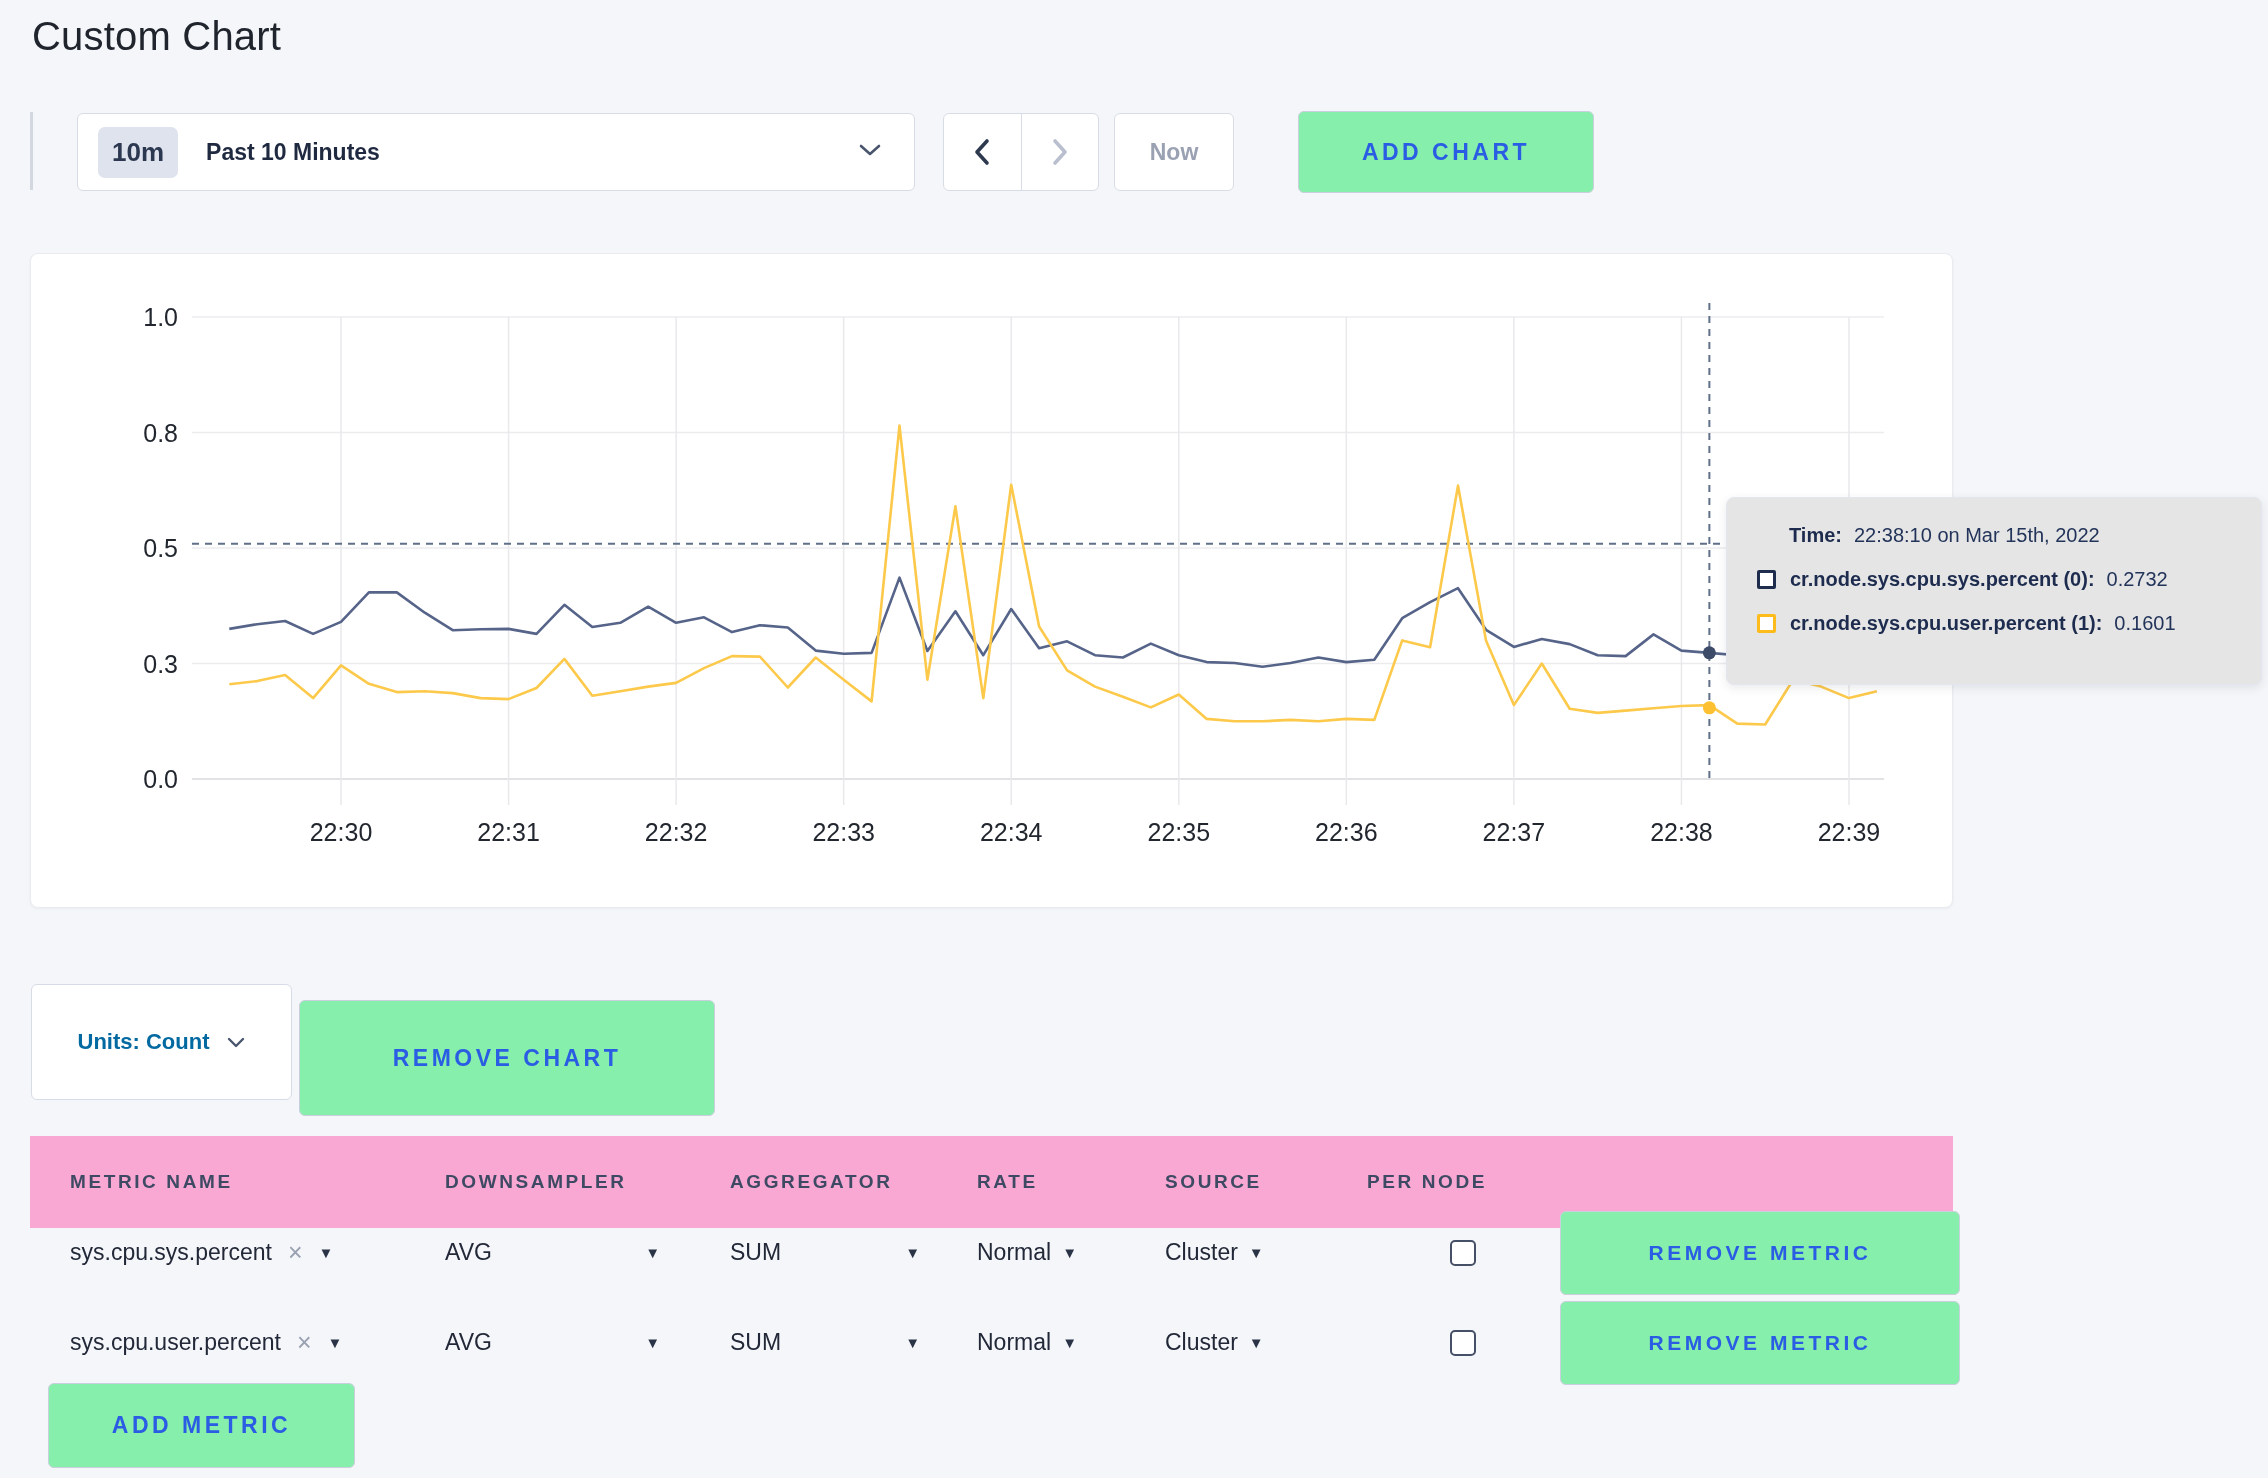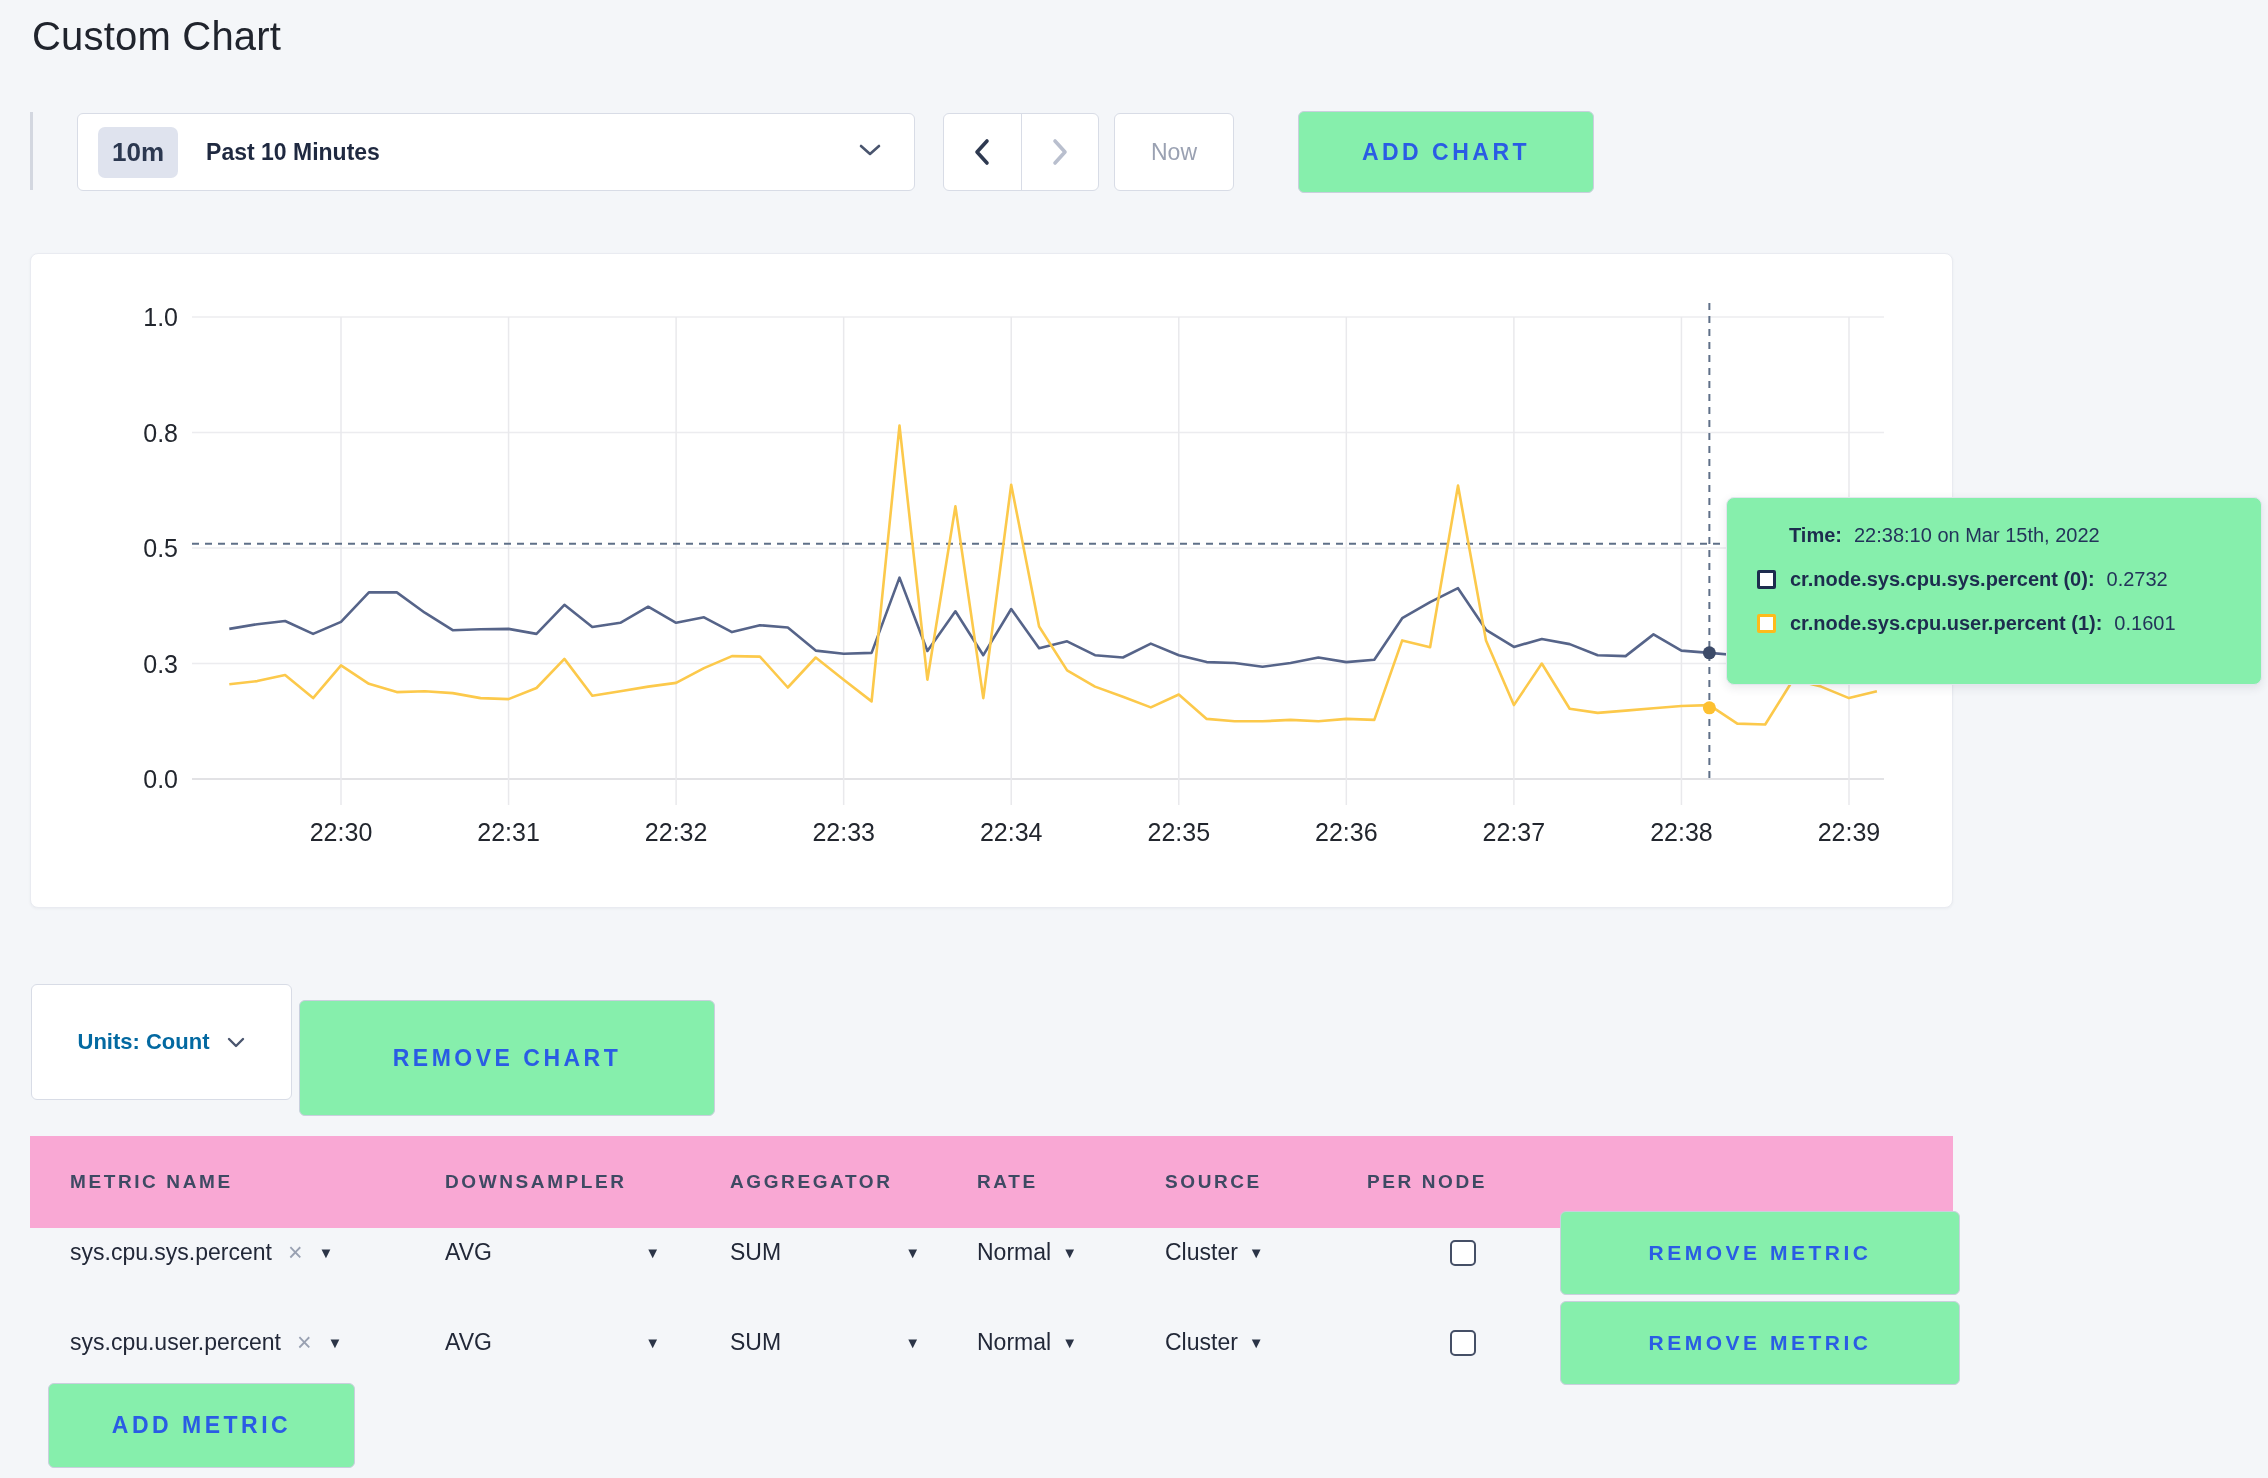--- a/index.html
+++ b/index.html
@@ -12,32 +12,32 @@
   .toolbar-divider { position:absolute; left:30px; top:112px; width:3px; height:78px; background:#d3d7e0; }
   .time-select { position:absolute; left:77px; top:113px; width:838px; height:78px; background:#fff; border:1.5px solid #d8dce6; border-radius:6px; display:flex; align-items:center; cursor:pointer; }
   .time-badge { margin-left:20px; background:#dfe3ee; border-radius:7px; padding:10px 14px; font-size:26px; font-weight:bold; color:#2c3850; }
   .time-label { margin-left:28px; font-size:23px; font-weight:700; color:#1f2940; }
   .select-caret { margin-left:auto; margin-right:32px; }
 
   .pager { position:absolute; left:943px; top:113px; width:156px; height:78px; background:#fff; border:1.5px solid #d8dce6; border-radius:6px; display:flex; }
   .pager-btn { flex:1; display:flex; align-items:center; justify-content:center; cursor:pointer; }
   .pager-btn + .pager-btn { border-left:1.5px solid #d8dce6; }
 
-  .now-btn { position:absolute; left:1114px; top:113px; width:120px; height:78px; background:#fff; border:1.5px solid #d8dce6; border-radius:6px; font-size:23px; font-weight:400; color:#9aa1b2; display:flex; align-items:center; justify-content:center; cursor:default; }
+  .now-btn { position:absolute; left:1114px; top:113px; width:120px; height:78px; background:#fff; border:1.5px solid #d8dce6; border-radius:6px; font-size:23px; font-weight:700; color:#9aa1b2; display:flex; align-items:center; justify-content:center; cursor:default; }
 
   .btn-outline-blue { background:#86efac; border:1.5px solid #c9cfdd; border-radius:6px; color:#2a5ce4; font-weight:600; letter-spacing:3.5px; display:flex; align-items:center; justify-content:center; cursor:pointer; font-size:23px; }
   .add-chart-btn { position:absolute; left:1298px; top:111px; width:296px; height:82px; }
 
   
   .chart-card { position:absolute; left:30px; top:253px; width:1923px; height:655px; background:#fff; border:1px solid #e9ebf1; border-radius:8px; box-shadow:0 1px 3px rgba(40,50,70,.05); }
   .chart-card svg { position:absolute; left:0; top:0; }
   .tick { font-family:"Liberation Sans", sans-serif; font-size:25px; fill:#22262e; }
 
   
-  .chart-tooltip { position:absolute; left:1726px; top:497px; width:536px; height:188px; background:#86efac; border:1px solid #e3e6ee; border-radius:8px; box-shadow:0 3px 10px rgba(40,50,70,.10); padding:26px 24px 0 30px; z-index:5; }
+  .chart-tooltip { position:absolute; left:1726px; top:497px; width:536px; height:188px; background:#e5e5e5; border:1px solid #e3e6ee; border-radius:8px; box-shadow:0 3px 10px rgba(40,50,70,.10); padding:26px 24px 0 30px; z-index:5; }
   .tt-row { display:flex; align-items:center; font-size:20px; color:#23345a; margin-bottom:21px; }
   .tt-time-row { padding-left:32px; }
   .tt-label { font-weight:bold; color:#1d2c4e; }
   .tt-value { margin-left:12px; }
   .tt-swatch { width:19px; height:19px; border:3.5px solid #000; border-radius:2px; margin-right:14px; flex:0 0 auto; background:#fff; }
 
   
   .units-btn { position:absolute; left:31px; top:984px; width:261px; height:116px; background:#fff; border:1.5px solid #d8dce6; border-radius:6px; display:flex; align-items:center; justify-content:center; gap:18px; cursor:pointer; }
   .units-label { font-size:22px; font-weight:bold; color:#0369a1; }
   .remove-chart-btn { position:absolute; left:299px; top:984px; width:416px; height:116px;margin-top:16px; }

